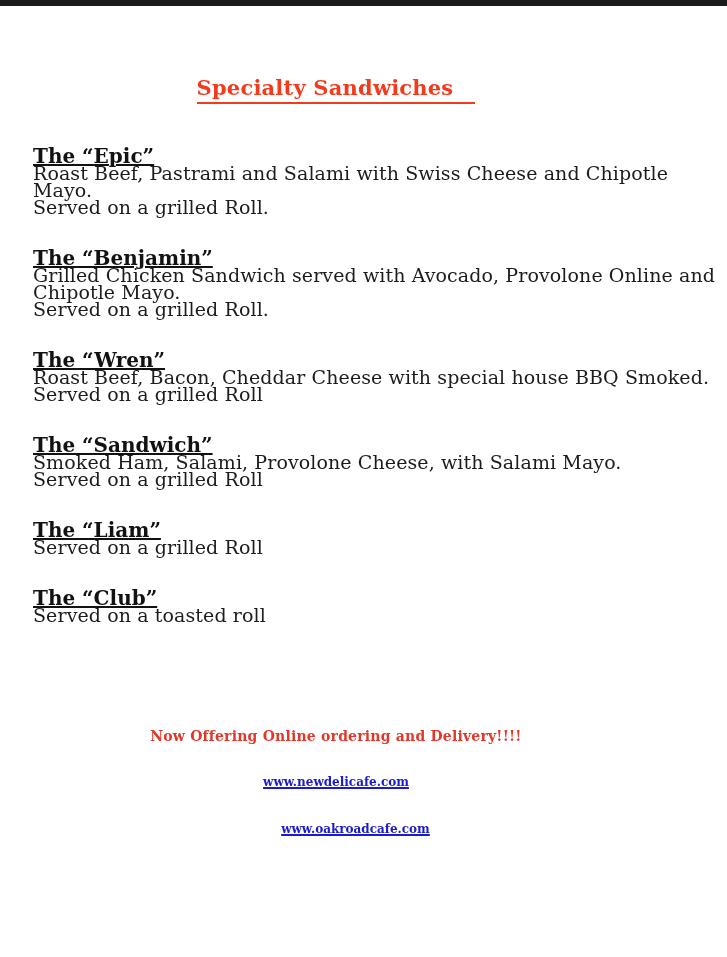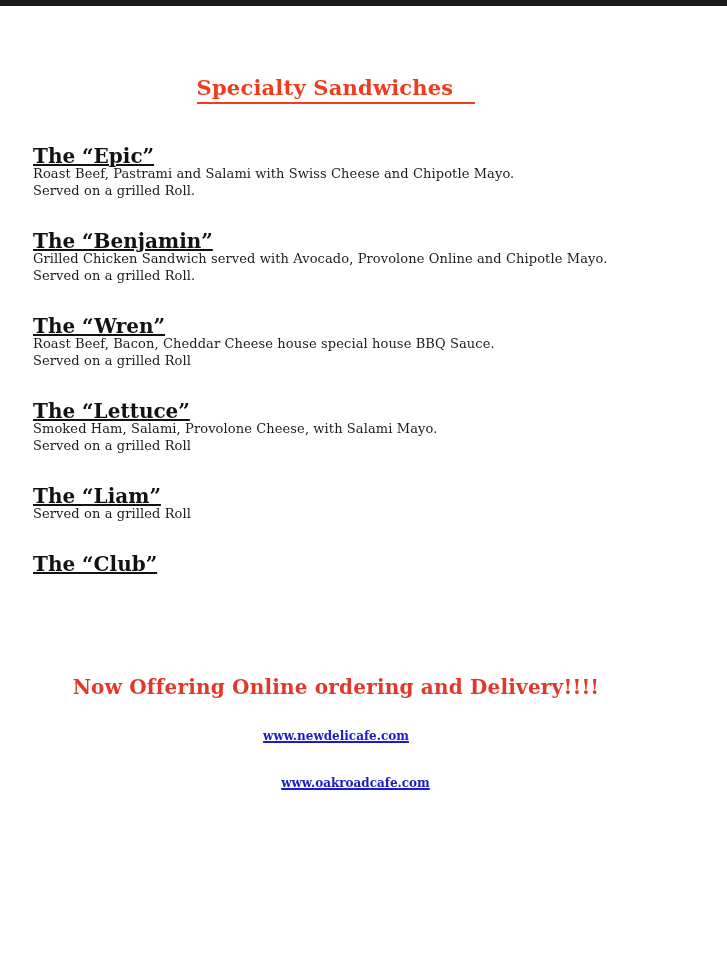--- a/index.html
+++ b/index.html
@@ -44,28 +44,28 @@
   .menu-item { margin-bottom: 34px; }
   .item-name {
     font-size: 20px;
     font-weight: bold;
     text-decoration: underline;
     text-decoration-thickness: 1.5px;
     line-height: 17px;
     color: #121212;
   }
   .item-line {
-    font-size: 13px;
+    font-size: 19px;
     line-height: 17px;
     letter-spacing: 0.1px;
     color: #1c1c1c;
   }
   .promo-row { margin-top: 68px; }
   .promo {
-    font-size: 20px;
+    font-size: 14px;
     font-weight: bold;
     letter-spacing: 0.2px;
     color: var(--promo-color, #e2382b);
   }
   .link-row-1 { margin-top: 26px; }
   .link-row-2 { margin-top: 26px; padding-left: 39px; }
   .site-link {
     font-size: 12px;
     font-weight: bold;
     color: var(--link-color, #1a1ace);
@@ -93,37 +93,38 @@
   </div>
 
   <div class="menu-item">
     <div class="item-name">The “Benjamin”</div>
     <div class="item-line">Grilled Chicken Sandwich served with Avocado, Provolone Online and Chipotle Mayo.</div>
     <div class="item-line">Served on a grilled Roll.</div>
   </div>
 
   <div class="menu-item">
     <div class="item-name">The “Wren”</div>
-    <div class="item-line">Roast Beef, Bacon, Cheddar Cheese house special house BBQ Sauce.</div>
+    <div class="item-line">Roast Beef, Bacon, Cheddar Cheese with special house BBQ Smoked.</div>
     <div class="item-line">Served on a grilled Roll</div>
   </div>
 
   <div class="menu-item">
-    <div class="item-name">The “Lettuce”</div>
+    <div class="item-name">The “Sandwich”</div>
     <div class="item-line">Smoked Ham, Salami, Provolone Cheese, with Salami Mayo.</div>
     <div class="item-line">Served on a grilled Roll</div>
   </div>
 
   <div class="menu-item">
     <div class="item-name">The “Liam”</div>
     <div class="item-line">Served on a grilled Roll</div>
   </div>
 
   <div class="menu-item">
     <div class="item-name">The “Club”</div>
+    <div class="item-line">Served on a toasted roll</div>
   </div>
 </div>
 
   <div class="center-col promo-row">
     <span class="promo">Now Offering Online ordering and Delivery!!!!</span>
   </div>
 
   <div class="center-col link-row-1">
     <a class="site-link">www.newdelicafe.com</a>
   </div>

